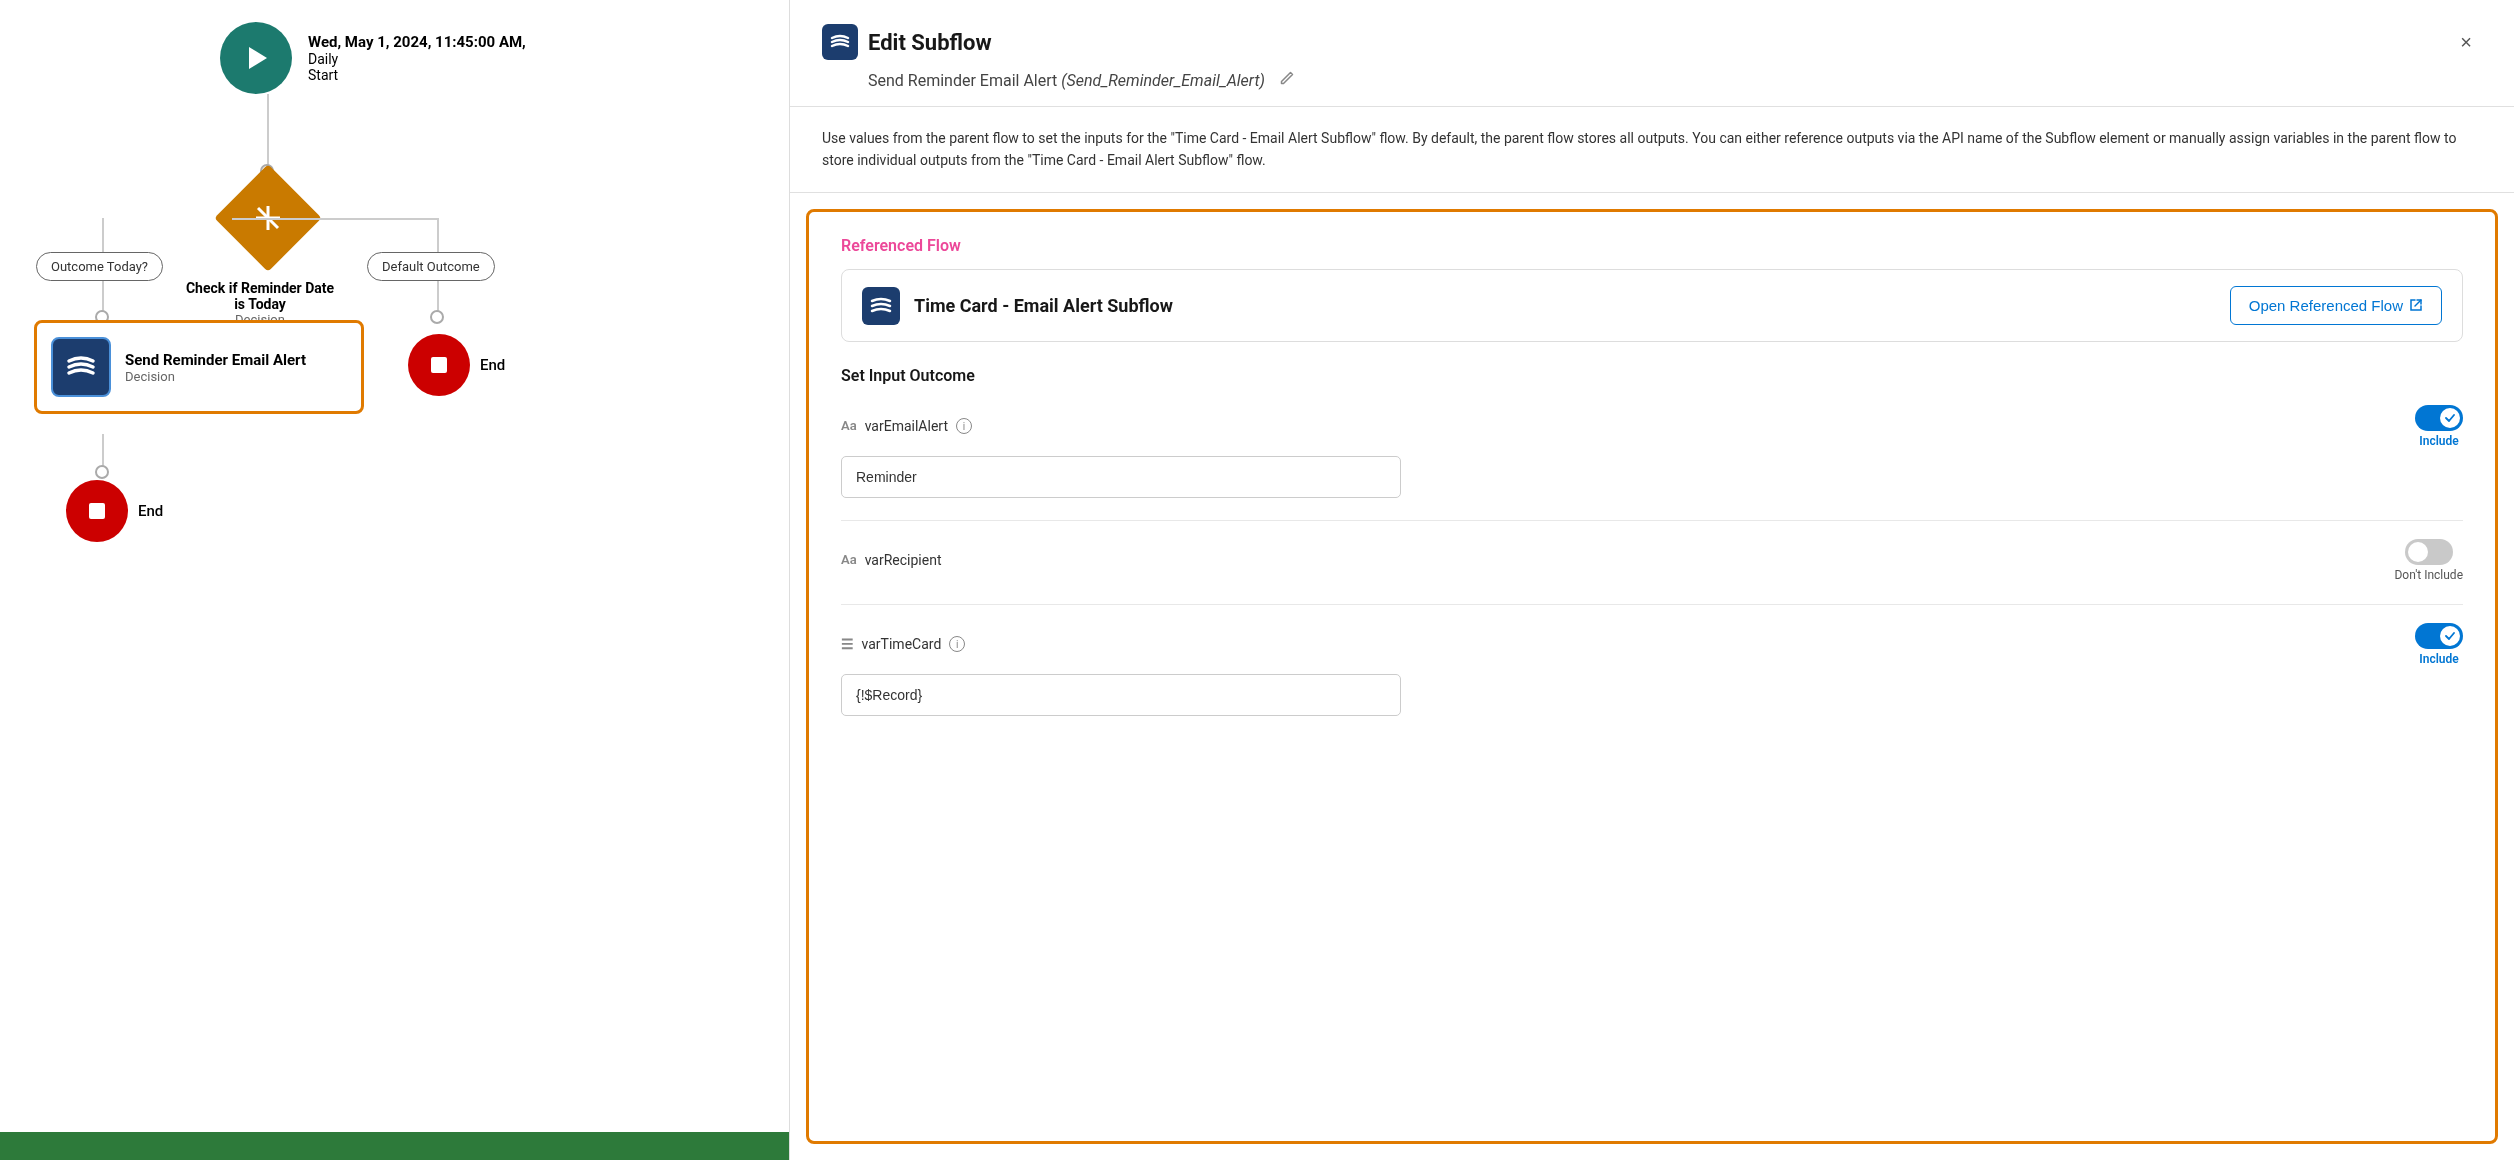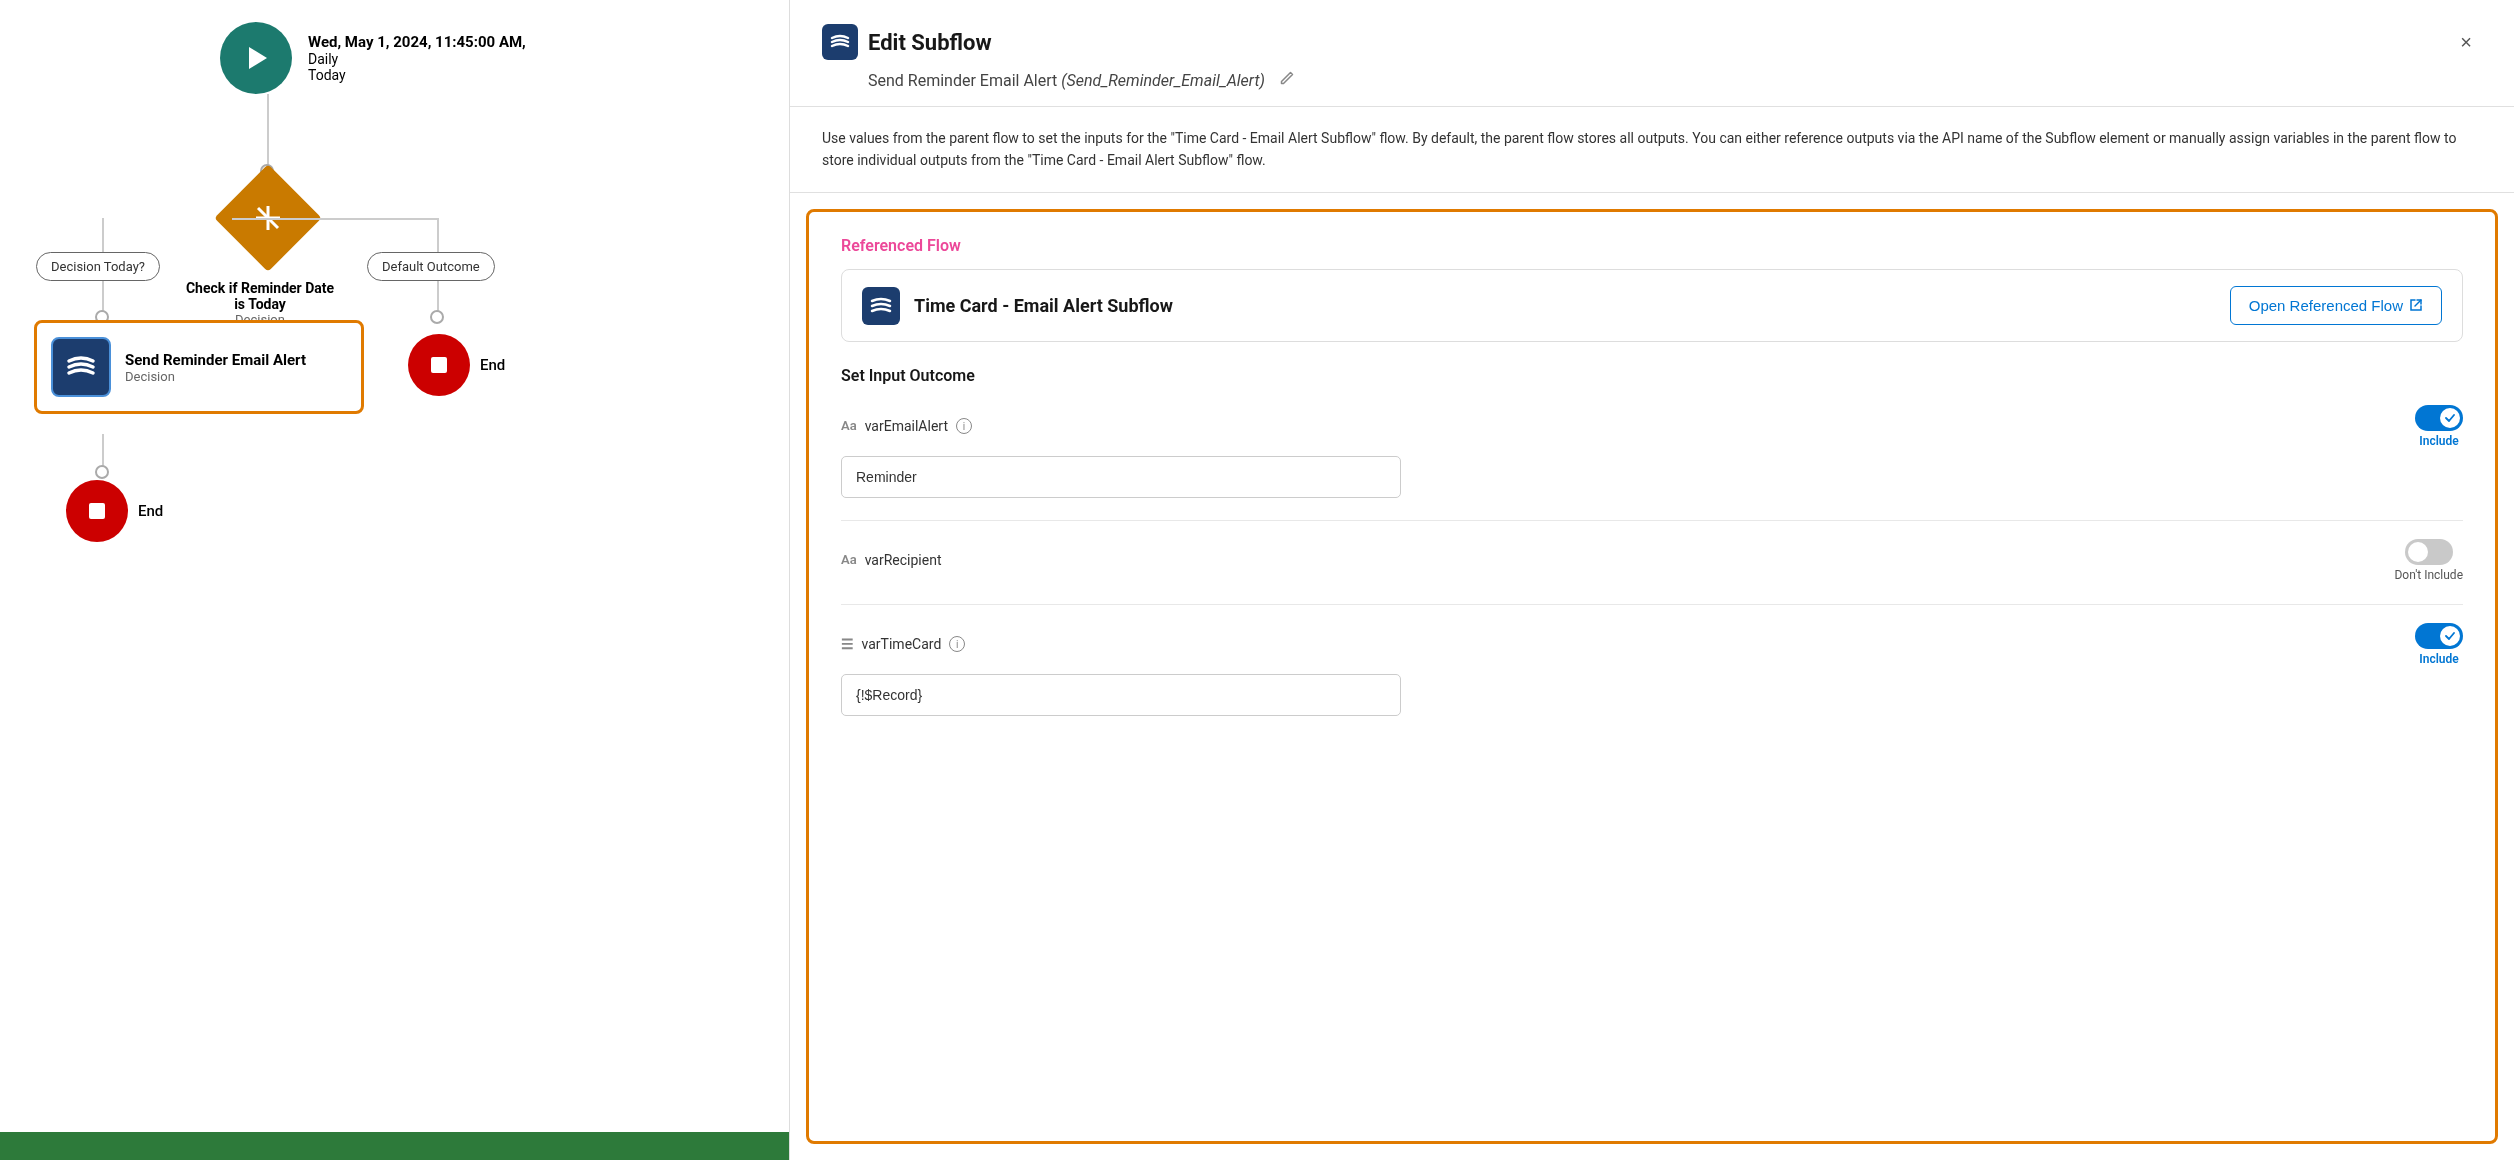--- a/index.html
+++ b/index.html
@@ -432,21 +432,21 @@
 
     <div class="node-start">
       <div class="start-circle">
         <svg width="34" height="34" viewBox="0 0 34 34" fill="white">
           <polygon points="10,6 28,17 10,28" fill="white"></polygon>
         </svg>
       </div>
       <div class="start-info">
         <div class="date-line">Wed, May 1, 2024, 11:45:00 AM,</div>
         <div>Daily</div>
-        <div>Today</div>
+        <div>Start</div>
       </div>
     </div>
 
     <div class="connector-v" style="left: 267px; top: 94px; height: 74px;"></div>
     <div class="small-circle" style="left: 260px; top: 164px;"></div>
 
     <div class="node-decision" style="left:230px; top:180px;">
       <div class="decision-diamond">
         <div class="decision-diamond-inner">
           <svg width="36" height="36" viewBox="0 0 36 36" fill="white">
@@ -467,21 +467,21 @@
     <div class="connector-v" style="left: 102px; top: 218px; height: 96px;"></div>
 
     <div class="small-circle" style="left: 95px; top: 310px;"></div>
 
     <div class="connector-h" style="left: 308px; top: 218px; width: 130px;"></div>
 
     <div class="connector-v" style="left: 437px; top: 218px; height: 96px;"></div>
 
     <div class="small-circle" style="left: 430px; top: 310px;"></div>
 
-    <div class="branch-label" style="left: 36px; top: 252px;">Decision Today?</div>
+    <div class="branch-label" style="left: 36px; top: 252px;">Outcome Today?</div>
     <div class="branch-label" style="left: 367px; top: 252px;">Default Outcome</div>
 
     <div class="node-subflow">
       <div class="subflow-icon">
         <svg width="36" height="36" viewBox="0 0 36 36" fill="none">
           <path d="M6 12 Q18 6 30 12" stroke="white" stroke-width="3.5" fill="none" stroke-linecap="round"></path>
           <path d="M6 18 Q18 12 30 18" stroke="white" stroke-width="3.5" fill="none" stroke-linecap="round"></path>
           <path d="M6 24 Q18 18 30 24" stroke="white" stroke-width="3.5" fill="none" stroke-linecap="round"></path>
         </svg>
       </div>

